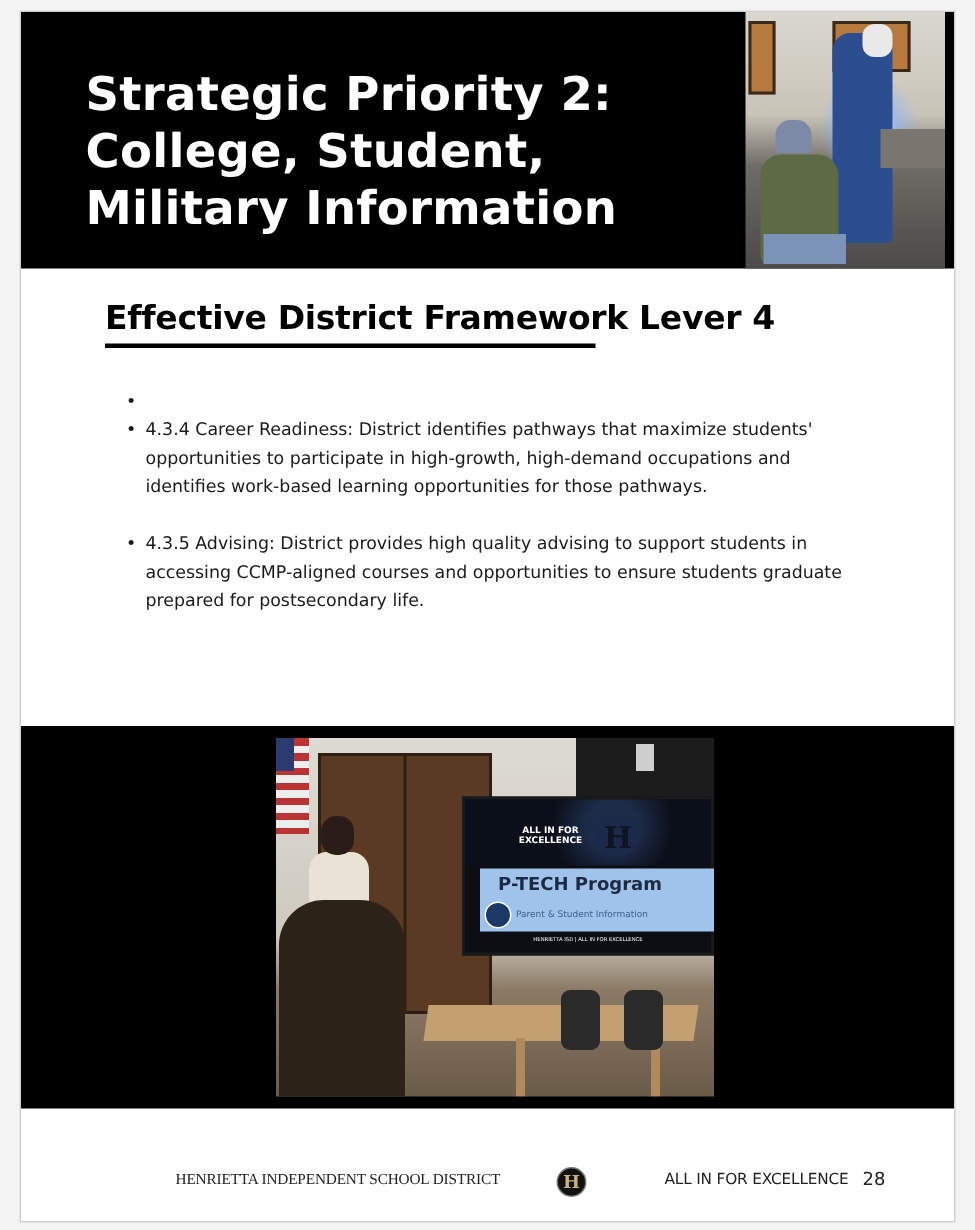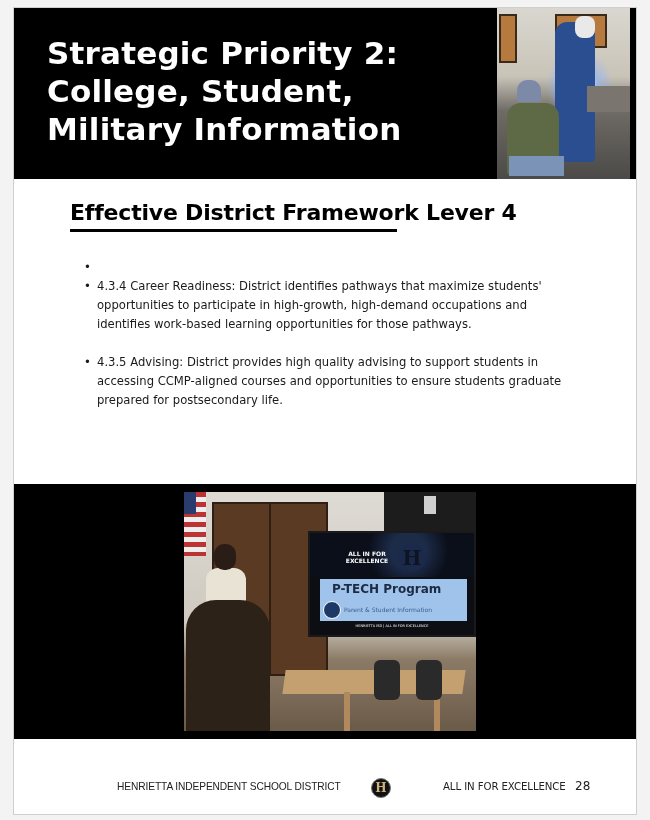--- a/index.html
+++ b/index.html
@@ -25,21 +25,21 @@
       background: #000000;
     }
     .header-title {
       position: absolute; left: 33px; top: 26px;
       color: #ffffff;
       font-family: "DejaVu Sans", sans-serif;
       font-weight: bold;
       font-size: 31px;
       line-height: 38px;
       letter-spacing: 0.2px;
-      margin: 0;
+      margin: 10px;
     }
     .header-title span { display: block; }
     .welding-photo {
       position: absolute; left: 483px; top: 0;
       width: 133px; height: 171px;
       background:
         radial-gradient(circle at 62% 45%, #ffffff 0 5px, #cfe6ff 9px, rgba(140,180,255,0.6) 18px, rgba(0,0,0,0) 34px),
         linear-gradient(180deg, #d9d7d0 0%, #c9c4b8 40%, #6f6b66 60%, #4b4a48 100%);
       overflow: hidden;
     }
@@ -130,20 +130,21 @@
     }
     .tv-h-logo {
       position:absolute; left:88px; top:12px; width:28px; height:26px;
       border-radius:50%; background:#1b2a4a;
       color:#0f1422; font-family:"DejaVu Serif", serif; font-weight:bold; font-size:20px;
       text-align:center; line-height:26px;
     }
     .tv-banner {
       position:absolute; left:10px; top:46px; width:147px; height:42px;
       background:#9fc3ea;
+      padding-left:24px;
     }
     .tv-banner-title {
       position:absolute; left:12px; top:3px;
       color:#1d2a44; font-family:"DejaVu Sans", sans-serif; font-weight:bold;
       font-size:12px; white-space:nowrap;
     }
     .tv-banner-logo {
       position:absolute; left:3px; top:22px; width:16px; height:16px;
       border-radius:50%; background:#1d3a66; border:1px solid #ffffff;
     }
@@ -154,21 +155,21 @@
     .tv-footer {
       position:absolute; left:0; top:91px; width:164px; text-align:center;
       color:#ffffff; font-family:"DejaVu Sans", sans-serif; font-size:3.5px;
     }
 
     .footer {
       position: absolute; left: 0; top: 770px; width: 624px; height: 20px;
     }
     .footer-left {
       position:absolute; left:103px; top:3px;
-      font-family: Liberation Sans, sans-serif; font-size: 10.2px; color:#222222;
+      font-family: Liberation Serif, serif; font-size: 10.2px; color:#222222;
       white-space: nowrap; letter-spacing: -0.1px;
     }
     .footer-logo {
       position:absolute; left:357px; top:0; width:20px; height:20px;
       border-radius:50%; background:#111111; border:1px solid #777;
       box-sizing:border-box;
       color:#c9b27c; font-family:"DejaVu Serif", serif; font-weight:bold; font-size:12px;
       text-align:center; line-height:18px;
     }
     .footer-right {

